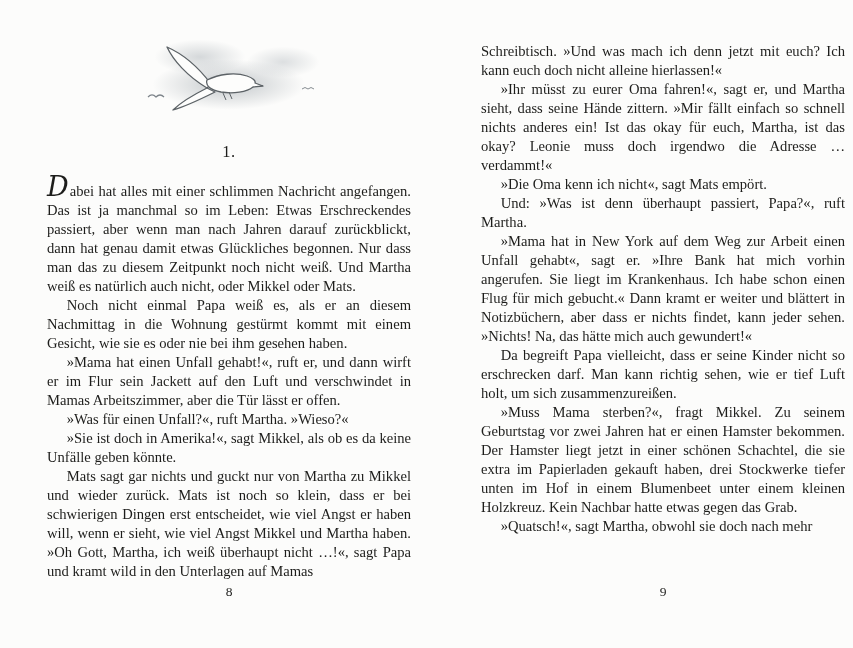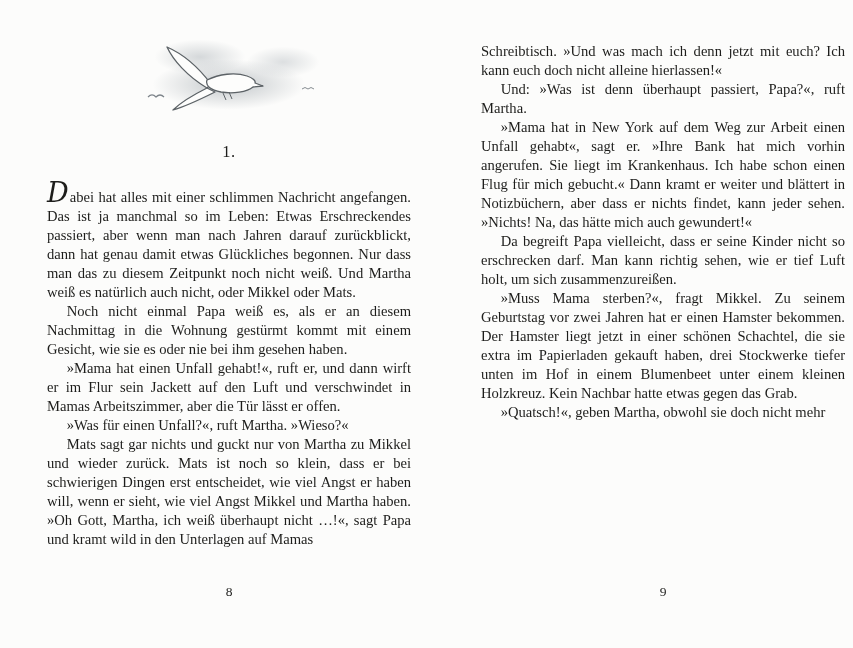--- a/index.html
+++ b/index.html
@@ -43,21 +43,21 @@
     font-size: 16.5px;
     letter-spacing: 0.5px;
   }
 
   .page-text {
     font-size: 14.6px;
     line-height: 19px;
     text-align: justify;
     hyphens: auto;
   }
-  .page-left  .page-text { margin-top: 21px; }
+  .page-left  .page-text { margin-top: 15px; }
   .page-right .page-text { padding-top: 42px; }
 
   .page-text p { text-indent: 1.35em; }
   .page-text p.no-indent { text-indent: 0; }
 
   .dropcap {
     font-family: "DejaVu Serif", serif;
     font-style: italic;
     font-size: 27px;
     line-height: 19px;
@@ -96,33 +96,36 @@
       </svg>
     </div>
 
     <div class="chapter-number">1.</div>
 
     <div class="page-text">
       <p class="no-indent"><span class="dropcap">D</span><span>abei hat alles mit einer schlimmen Nachricht angefangen. Das ist ja manchmal so im Leben: Etwas Erschreckendes passiert, aber wenn man nach Jahren darauf zurückblickt, dann hat genau damit etwas Glückliches begonnen. Nur dass man das zu diesem Zeitpunkt noch nicht weiß. Und Martha weiß es natürlich auch nicht, oder Mikkel oder Mats.</span></p>
       <p>Noch nicht einmal Papa weiß es, als er an diesem Nachmittag in die Wohnung gestürmt kommt mit einem Gesicht, wie sie es oder nie bei ihm gesehen haben.</p>
       <p>»Mama hat einen Unfall gehabt!«, ruft er, und dann wirft er im Flur sein Jackett auf den Luft und verschwindet in Mamas Arbeitszimmer, aber die Tür lässt er offen.</p>
       <p>»Was für einen Unfall?«, ruft Martha. »Wieso?«</p>
+      <p>»Sie ist doch in Amerika!«, sagt Mikkel, als ob es da keine Unfälle geben könnte.</p>
       <p>Mats sagt gar nichts und guckt nur von Martha zu Mikkel und wieder zurück. Mats ist noch so klein, dass er bei schwierigen Dingen erst entscheidet, wie viel Angst er haben will, wenn er sieht, wie viel Angst Mikkel und Martha haben. »Oh Gott, Martha, ich weiß überhaupt nicht …!«, sagt Papa und kramt wild in den Unterlagen auf Mamas</p>
     </div>
 
     <div class="page-number">8</div>
   </div>
 
   <div class="page page-right">
 
     <div class="page-text">
       <p class="no-indent">Schreibtisch. »Und was mach ich denn jetzt mit euch? Ich kann euch doch nicht alleine hierlassen!«</p>
+      <p>»Ihr müsst zu eurer Oma fahren!«, sagt er, und Martha sieht, dass seine Hände zittern. »Mir fällt einfach so schnell nichts anderes ein! Ist das okay für euch, Martha, ist das okay? Leonie muss doch irgendwo die Adresse … verdammt!«</p>
+      <p>»Die Oma kenn ich nicht«, sagt Mats empört.</p>
       <p>Und: »Was ist denn überhaupt passiert, Papa?«, ruft Martha.</p>
       <p>»Mama hat in New York auf dem Weg zur Arbeit einen Unfall gehabt«, sagt er. »Ihre Bank hat mich vorhin angerufen. Sie liegt im Krankenhaus. Ich habe schon einen Flug für mich gebucht.« Dann kramt er weiter und blättert in Notizbüchern, aber dass er nichts findet, kann jeder sehen. »Nichts! Na, das hätte mich auch gewundert!«</p>
       <p>Da begreift Papa vielleicht, dass er seine Kinder nicht so erschrecken darf. Man kann richtig sehen, wie er tief Luft holt, um sich zusammenzureißen.</p>
       <p>»Muss Mama sterben?«, fragt Mikkel. Zu seinem Geburtstag vor zwei Jahren hat er einen Hamster bekommen. Der Hamster liegt jetzt in einer schönen Schachtel, die sie extra im Papierladen gekauft haben, drei Stockwerke tiefer unten im Hof in einem Blumenbeet unter einem kleinen Holzkreuz. Kein Nachbar hatte etwas gegen das Grab.</p>
-      <p>»Quatsch!«, geben Martha, obwohl sie doch nicht mehr</p>
+      <p>»Quatsch!«, sagt Martha, obwohl sie doch nach mehr</p>
     </div>
 
     <div class="page-number">9</div>
   </div>
 
 </div>
 
 </body></html>

